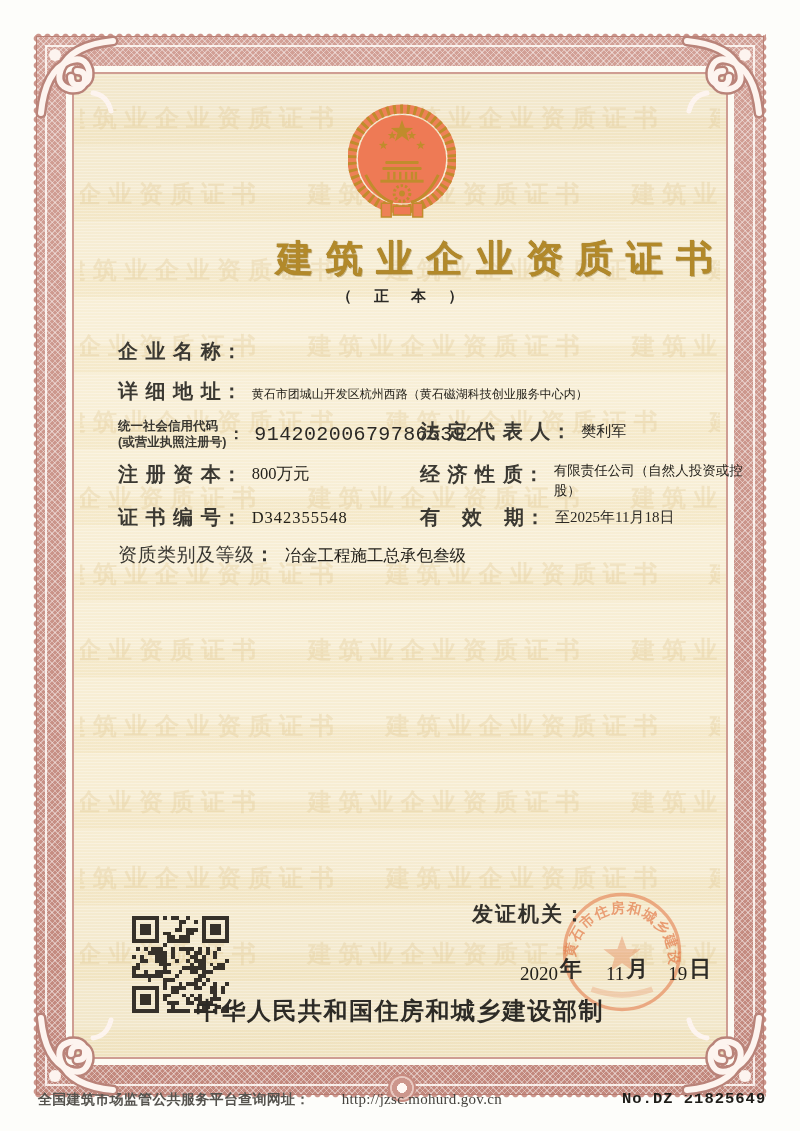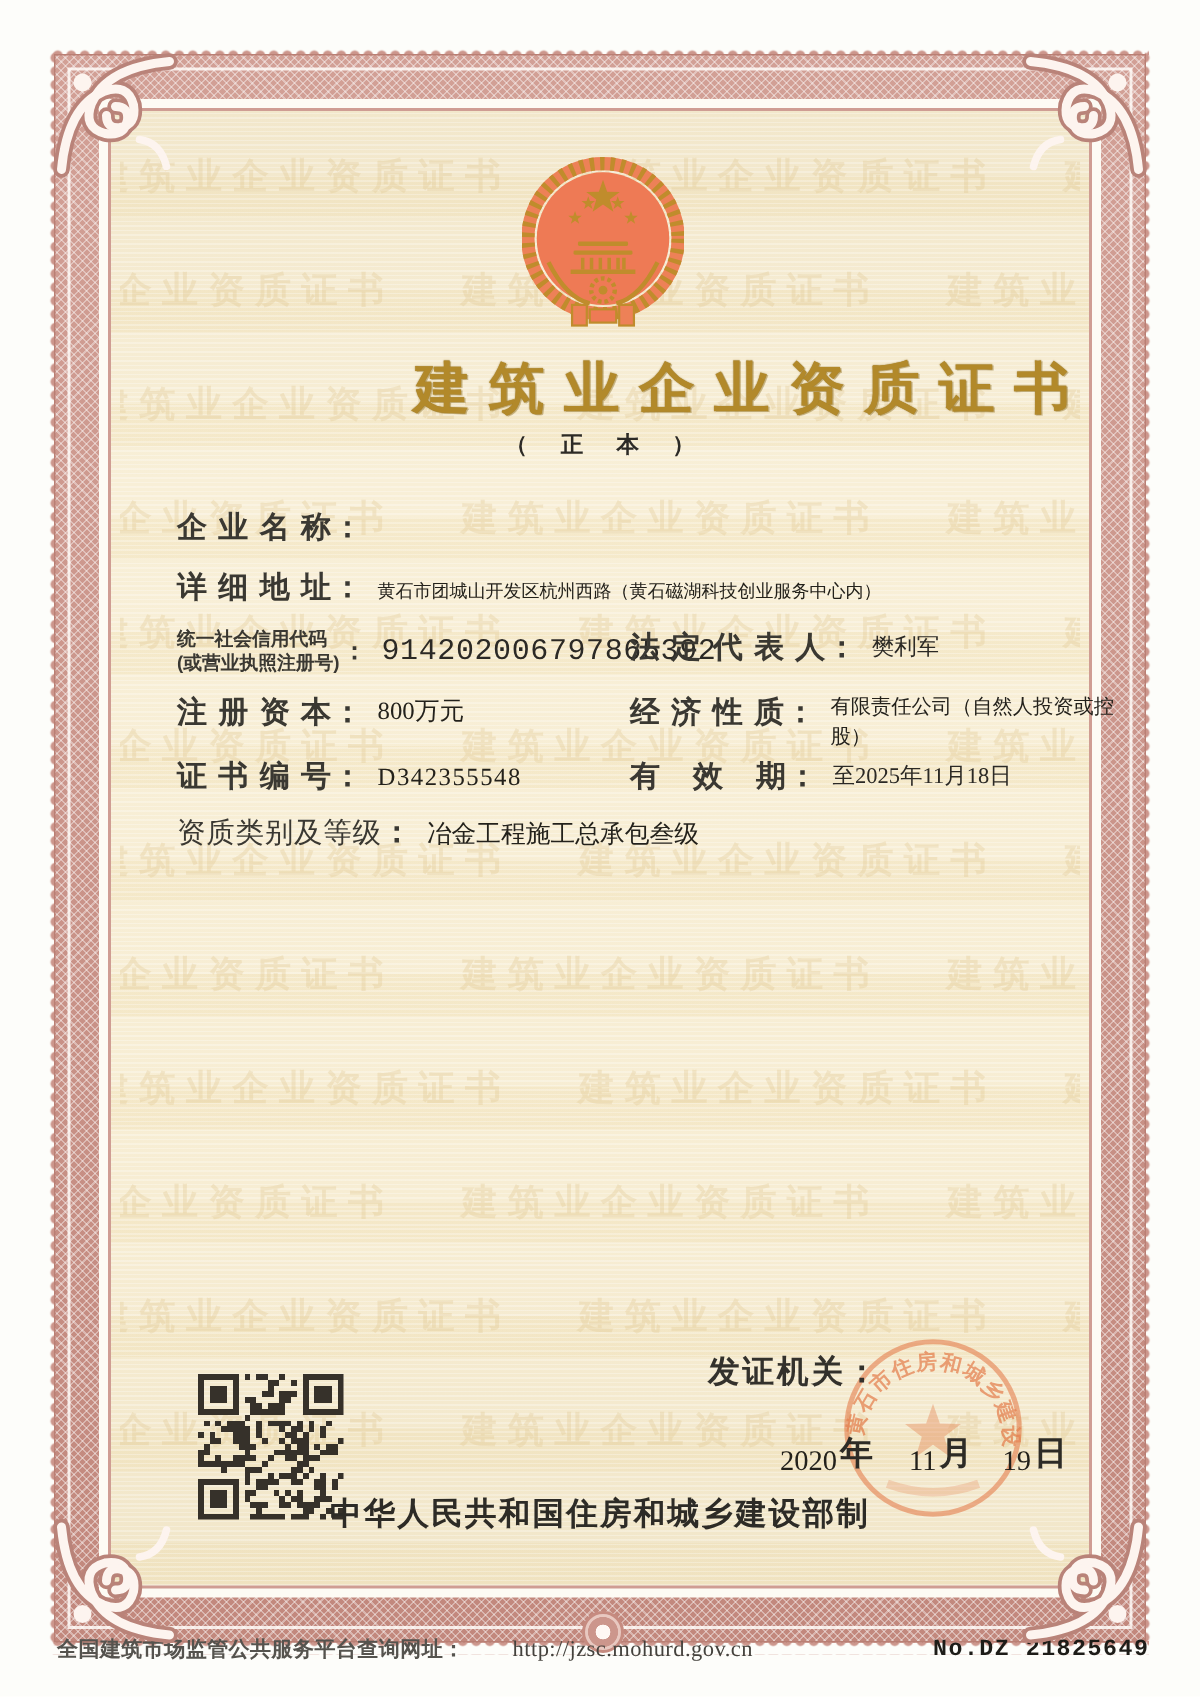--- a/index.html
+++ b/index.html
@@ -69,21 +69,21 @@
 
   .qr{position:absolute;left:58px;top:842px;width:97px;height:97px;}
   .authority{position:absolute;left:398px;top:826px;font-size:21px;font-weight:bold;
     letter-spacing:2px;color:#33312c;z-index:2;}
   .seal{position:absolute;left:486px;top:816px;width:124px;height:124px;z-index:1;opacity:.85;}
   .dateline{position:absolute;left:446px;top:884px;display:flex;align-items:baseline;z-index:2;
     color:#23211b;}
   .d-num{font-family:"Liberation Serif","DejaVu Serif",serif;font-size:19px;}
   .d-unit{font-weight:bold;font-size:22px;color:#2d2b26;position:relative;top:-4px;margin:0 2px;}
   .d-sp1{margin-left:22px;} .d-sp2{margin-left:18px;}
-  .made-by{position:absolute;left:0;right:0;top:921px;text-align:center;font-size:21px;
+  .made-by{position:absolute;left:0;right:0;top:921px;text-align:center;font-size:24px;
     font-weight:bold;letter-spacing:1.5px;color:#2d2b26;z-index:2;}
 
   .footer-left{position:absolute;left:38px;top:1091px;font-size:14px;font-weight:bold;
     color:#55534e;letter-spacing:.3px;}
   .footer-left .url{font-family:"Liberation Serif","DejaVu Serif",serif;font-weight:normal;
     font-size:15px;color:#44423d;padding-left:32px;}
   .footer-serial{position:absolute;left:622px;top:1090px;font-family:"Liberation Mono","DejaVu Sans Mono",monospace;
     font-size:15.5px;letter-spacing:1px;color:#1d1c18;font-weight:bold;}
   .defs-holder{position:absolute;width:0;height:0;overflow:hidden;}
 </style>

